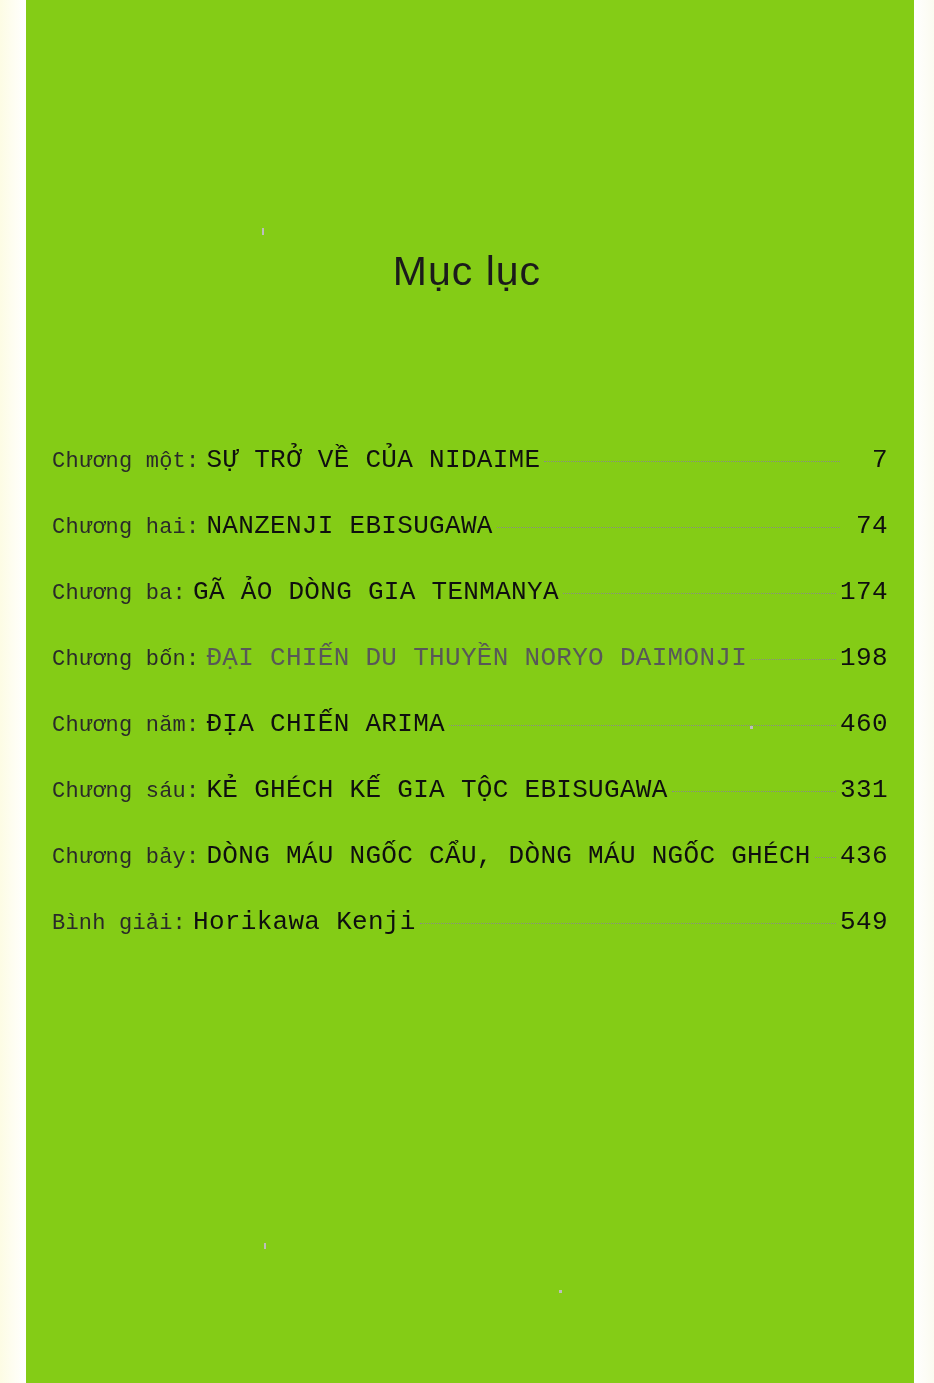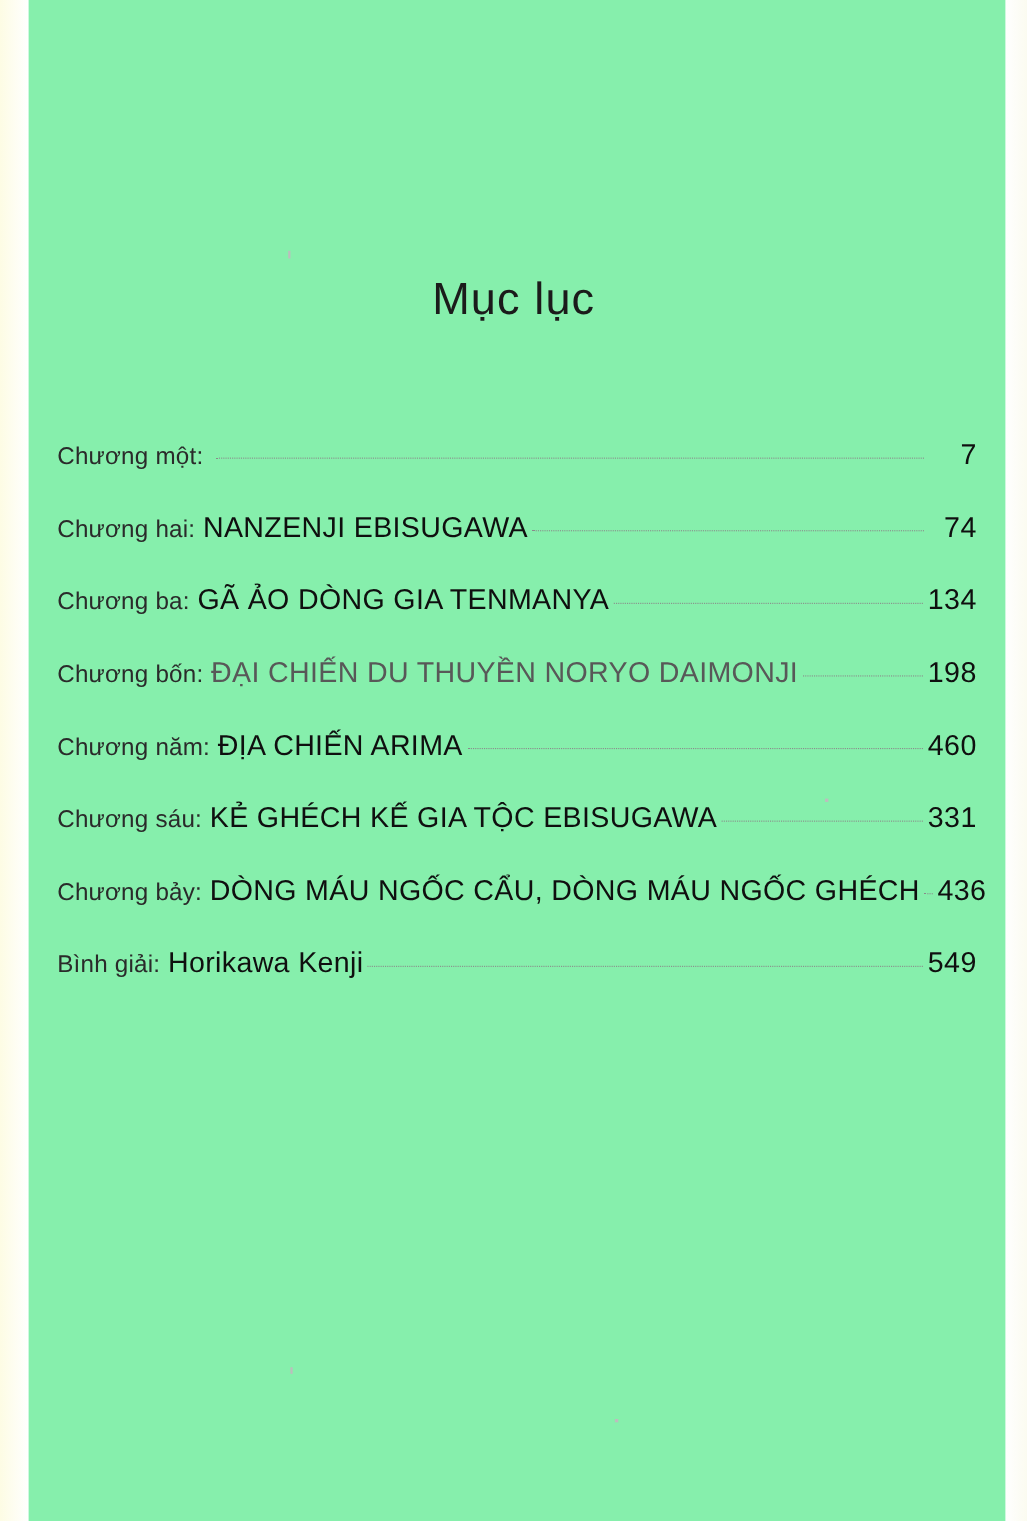--- a/index.html
+++ b/index.html
@@ -11,21 +11,21 @@
     height: 1383px;
     background: #ffffff;
     font-family: "Liberation Sans", sans-serif;
     color: #111111;
     overflow: hidden;
     position: relative;
   }
   .page {
     position: absolute;
     inset: 0;
-    background: #86efac;
+    background: #84cc16;
   }
   
   .page::before {
     content: "";
     position: absolute;
     left: 0; top: 0; bottom: 0;
     width: 26px;
     background: linear-gradient(to right, #fdfce4, #ffffff);
     pointer-events: none;
   }
@@ -46,23 +46,24 @@
     text-align: center;
     font-size: 41px;
     font-weight: 400;
     letter-spacing: 1px;
     color: #1b1b1b;
     font-family: "Liberation Sans", sans-serif;
   }
 
   .toc {
     position: absolute;
-    top: 396px;
+    top: 443px;
     left: 52px;
     right: 46px;
+    font-family: Liberation Mono, monospace;
   }
 
   .toc-entry {
     display: flex;
     align-items: baseline;
     width: 100%;
     margin-bottom: 30px;
     font-size: 25px;
     line-height: 34px;
     white-space: nowrap;
@@ -125,36 +126,37 @@
   <div class="speck s2"></div>
   <div class="speck s3"></div>
   <div class="speck s4"></div>
 
   <div class="title">Mục lục</div>
 
   <div class="toc">
 
     <div class="toc-entry">
       <span class="entry-chapter">Chương một:</span>
+      <span class="entry-title">SỰ TRỞ VỀ CỦA NIDAIME</span>
       <span class="dots"></span>
       <span class="entry-page">7</span>
     </div>
 
     <div class="toc-entry">
       <span class="entry-chapter">Chương hai:</span>
       <span class="entry-title">NANZENJI EBISUGAWA</span>
       <span class="dots"></span>
       <span class="entry-page">74</span>
     </div>
 
     <div class="toc-entry">
       <span class="entry-chapter">Chương ba:</span>
       <span class="entry-title">GÃ ẢO DÒNG GIA TENMANYA</span>
       <span class="dots"></span>
-      <span class="entry-page">134</span>
+      <span class="entry-page">174</span>
     </div>
 
     <div class="toc-entry">
       <span class="entry-chapter">Chương bốn:</span>
       <span class="entry-title faint">ĐẠI CHIẾN DU THUYỀN NORYO DAIMONJI</span>
       <span class="dots"></span>
       <span class="entry-page">198</span>
     </div>
 
     <div class="toc-entry">

